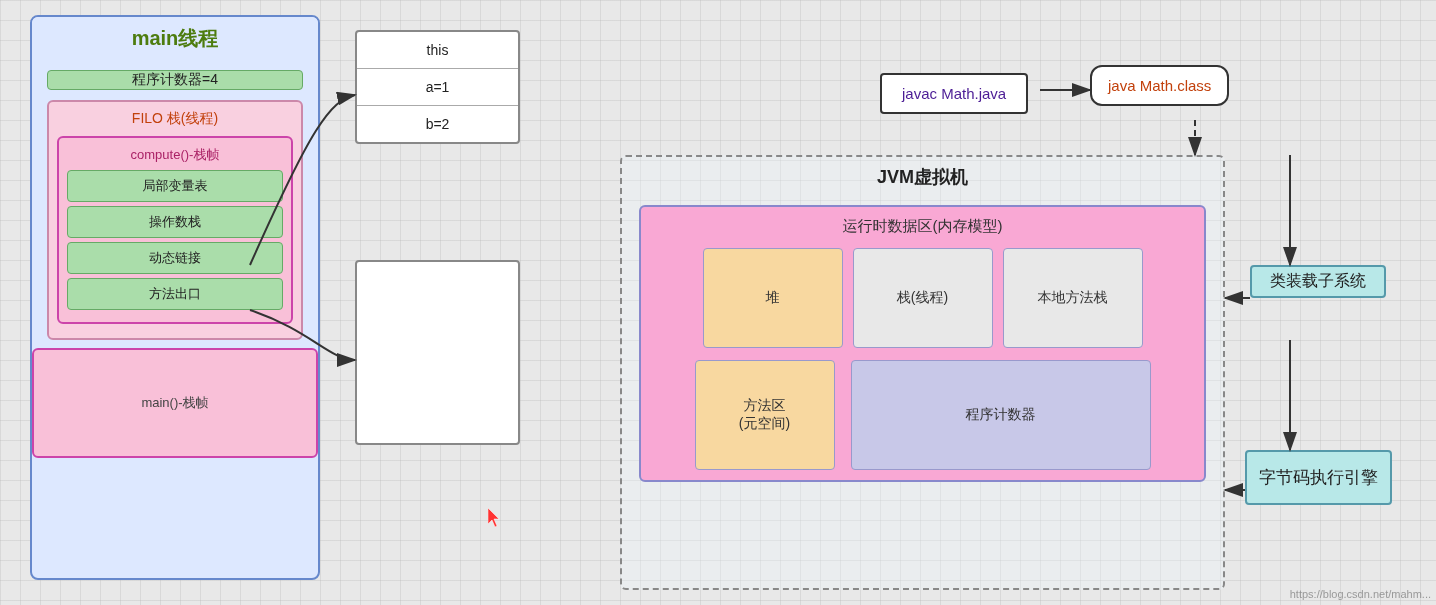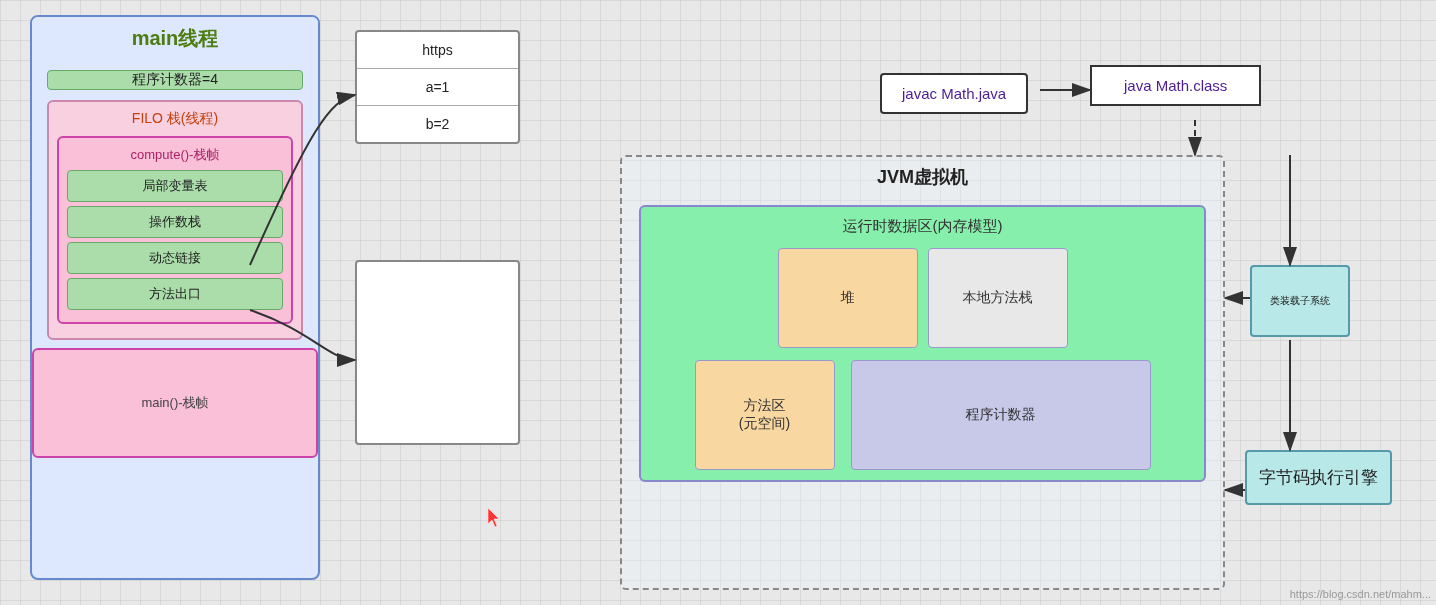--- a/index.html
+++ b/index.html
@@ -159,21 +159,21 @@
       font-size: 18px;
       font-weight: bold;
       color: #222;
       padding: 8px;
     }
 
     .runtime-box {
       margin: 8px 17px;
       border: 2px solid #8888cc;
       border-radius: 6px;
-      background: #86efac;
+      background: #f9a8d4;
       padding: 10px;
     }
 
     .runtime-title {
       text-align: center;
       font-size: 15px;
       color: #333;
       margin-bottom: 12px;
     }
 
@@ -242,34 +242,34 @@
       padding: 10px 20px;
       font-size: 15px;
       color: #4c1d95;
     }
 
     .java-class-box {
       position: absolute;
       top: 65px; left: 1090px;
       background: white;
       border: 2px solid #333;
-      border-radius: 0;
-      padding: 10px 32px;
+      border-radius: 12px;
+      padding: 10px 16px;
       font-size: 15px;
-      color: #4c1d95;
+      color: #c2410c;
     }
 
     .class-loader-box {
       position: absolute;
       top: 265px; left: 1250px;
       background: #b8e8e8;
       border: 2px solid #5599aa;
       border-radius: 4px;
-      padding: 27px 18px;
-      font-size: 10px;
+      padding: 4px 18px;
+      font-size: 16px;
       color: #222;
       text-align: center;
     }
 
     .bytecode-box {
       position: absolute;
       top: 450px; left: 1245px;
       background: #b8e8e8;
       border: 2px solid #5599aa;
       border-radius: 4px;
@@ -321,34 +321,37 @@
         <div class="frame-item">动态链接</div>
         <div class="frame-item">方法出口</div>
       </div>
     </div>
     <div class="main-frame">
       <span>main()-栈帧</span>
     </div>
   </div>
 
   <div class="stack-panel-top">
-    <div class="stack-item">https</div>
+    <div class="stack-item">this</div>
     <div class="stack-item">a=1</div>
     <div class="stack-item">b=2</div>
   </div>
 
   <div class="stack-panel-bottom"></div>
 
   <div class="jvm-outer">
     <div class="jvm-title">JVM虚拟机</div>
     <div class="runtime-box">
       <div class="runtime-title">运行时数据区(内存模型)</div>
       <div class="runtime-grid-top">
         <div class="runtime-cell cell-heap">
           <span>堆</span>
+        </div>
+        <div class="runtime-cell cell-stack">
+          <span>栈(线程)</span>
         </div>
         <div class="runtime-cell cell-native">
           <span>本地方法栈</span>
         </div>
       </div>
       <div class="runtime-grid-bottom">
         <div class="runtime-cell cell-method-area">
           <span>方法区</span>
           <span>(元空间)</span>
         </div>

